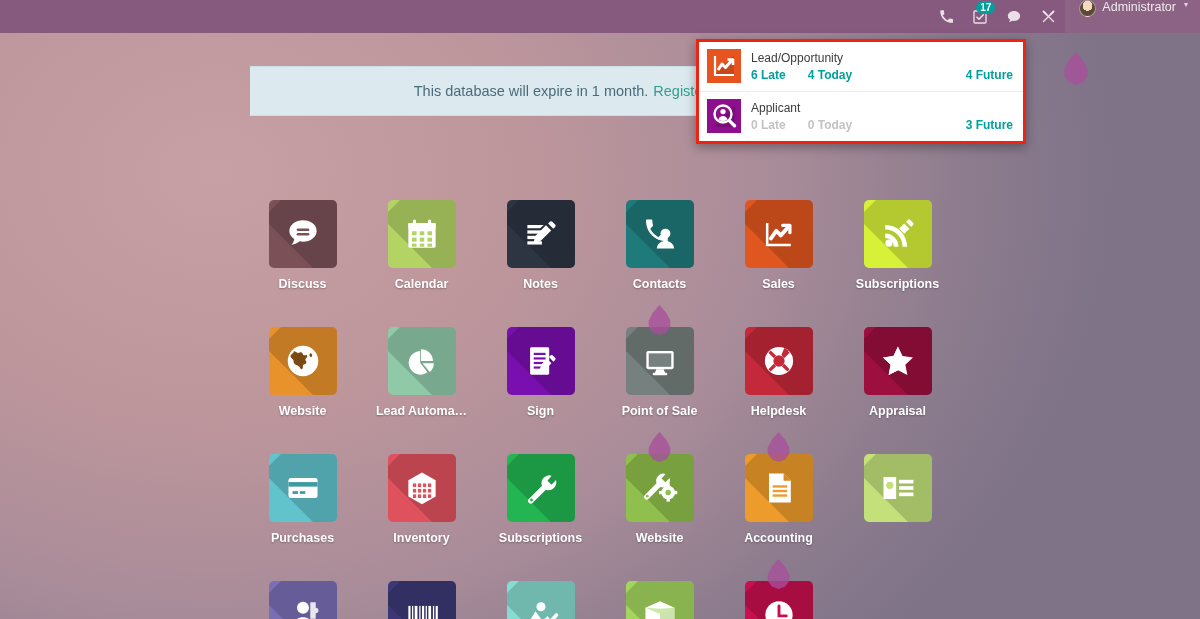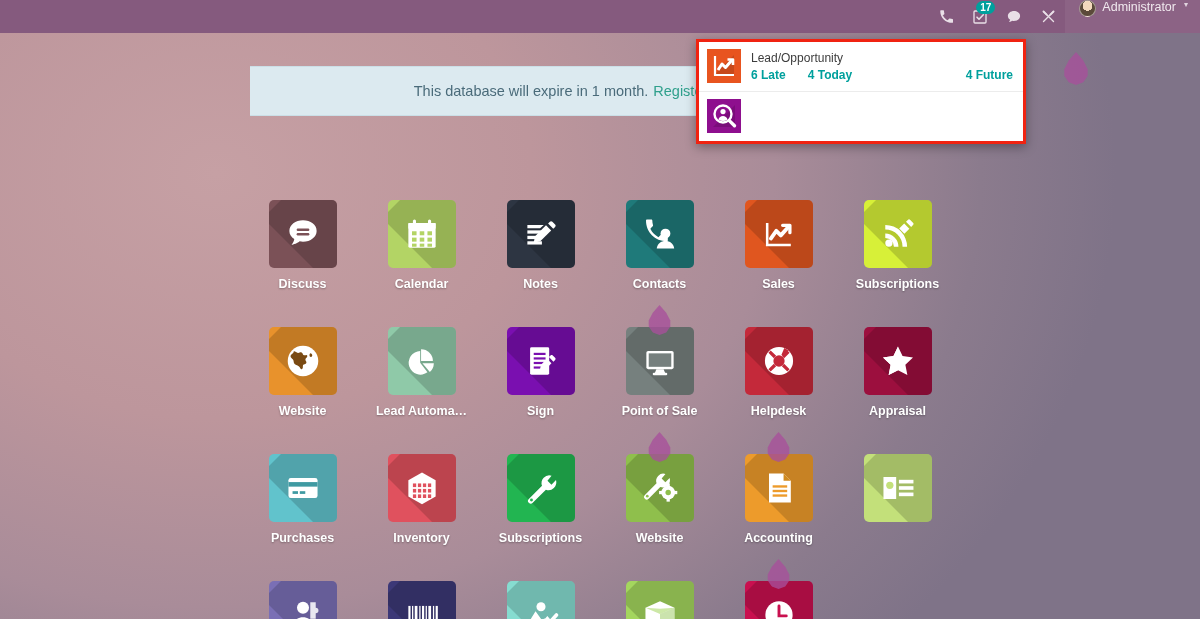--- a/index.html
+++ b/index.html
@@ -211,20 +211,28 @@
 
   <div class="act-row">
     <div class="act-icon" style="background:#8e0f8e">
       <svg width="34" height="34" viewBox="0 0 34 34" aria-hidden="true">
         <path d="M6 28L28 6v22z" fill="rgba(0,0,0,.14)"></path>
         <circle cx="16" cy="15" r="8.5" fill="none" stroke="#fff" stroke-width="2.4"></circle>
         <circle cx="16" cy="12.6" r="2.6" fill="#fff"></circle>
         <path d="M11.4 20.5c.7-2.4 2.4-3.6 4.6-3.6s3.9 1.2 4.6 3.6a8.4 8.4 0 01-9.2 0z" fill="#fff"></path>
         <path d="M22.3 21.6l5.2 5.2" stroke="#fff" stroke-width="3.4" stroke-linecap="round"></path>
       </svg>
+    </div>
+    <div class="act-body">
+      <div class="act-title">Applicant</div>
+      <div class="act-counts">
+        <span class="ct zero">0 Late</span>
+        <span class="ct zero">0 Today</span>
+        <span class="ct ct-future">3 Future</span>
+      </div>
     </div>
   </div>
 
 </div>
 
 <div class="drop standalone"></div>
 
 <div class="apps" id="app-grid">
     <div class="app">
       <div class="app-icon" style="background:#7b5157">

